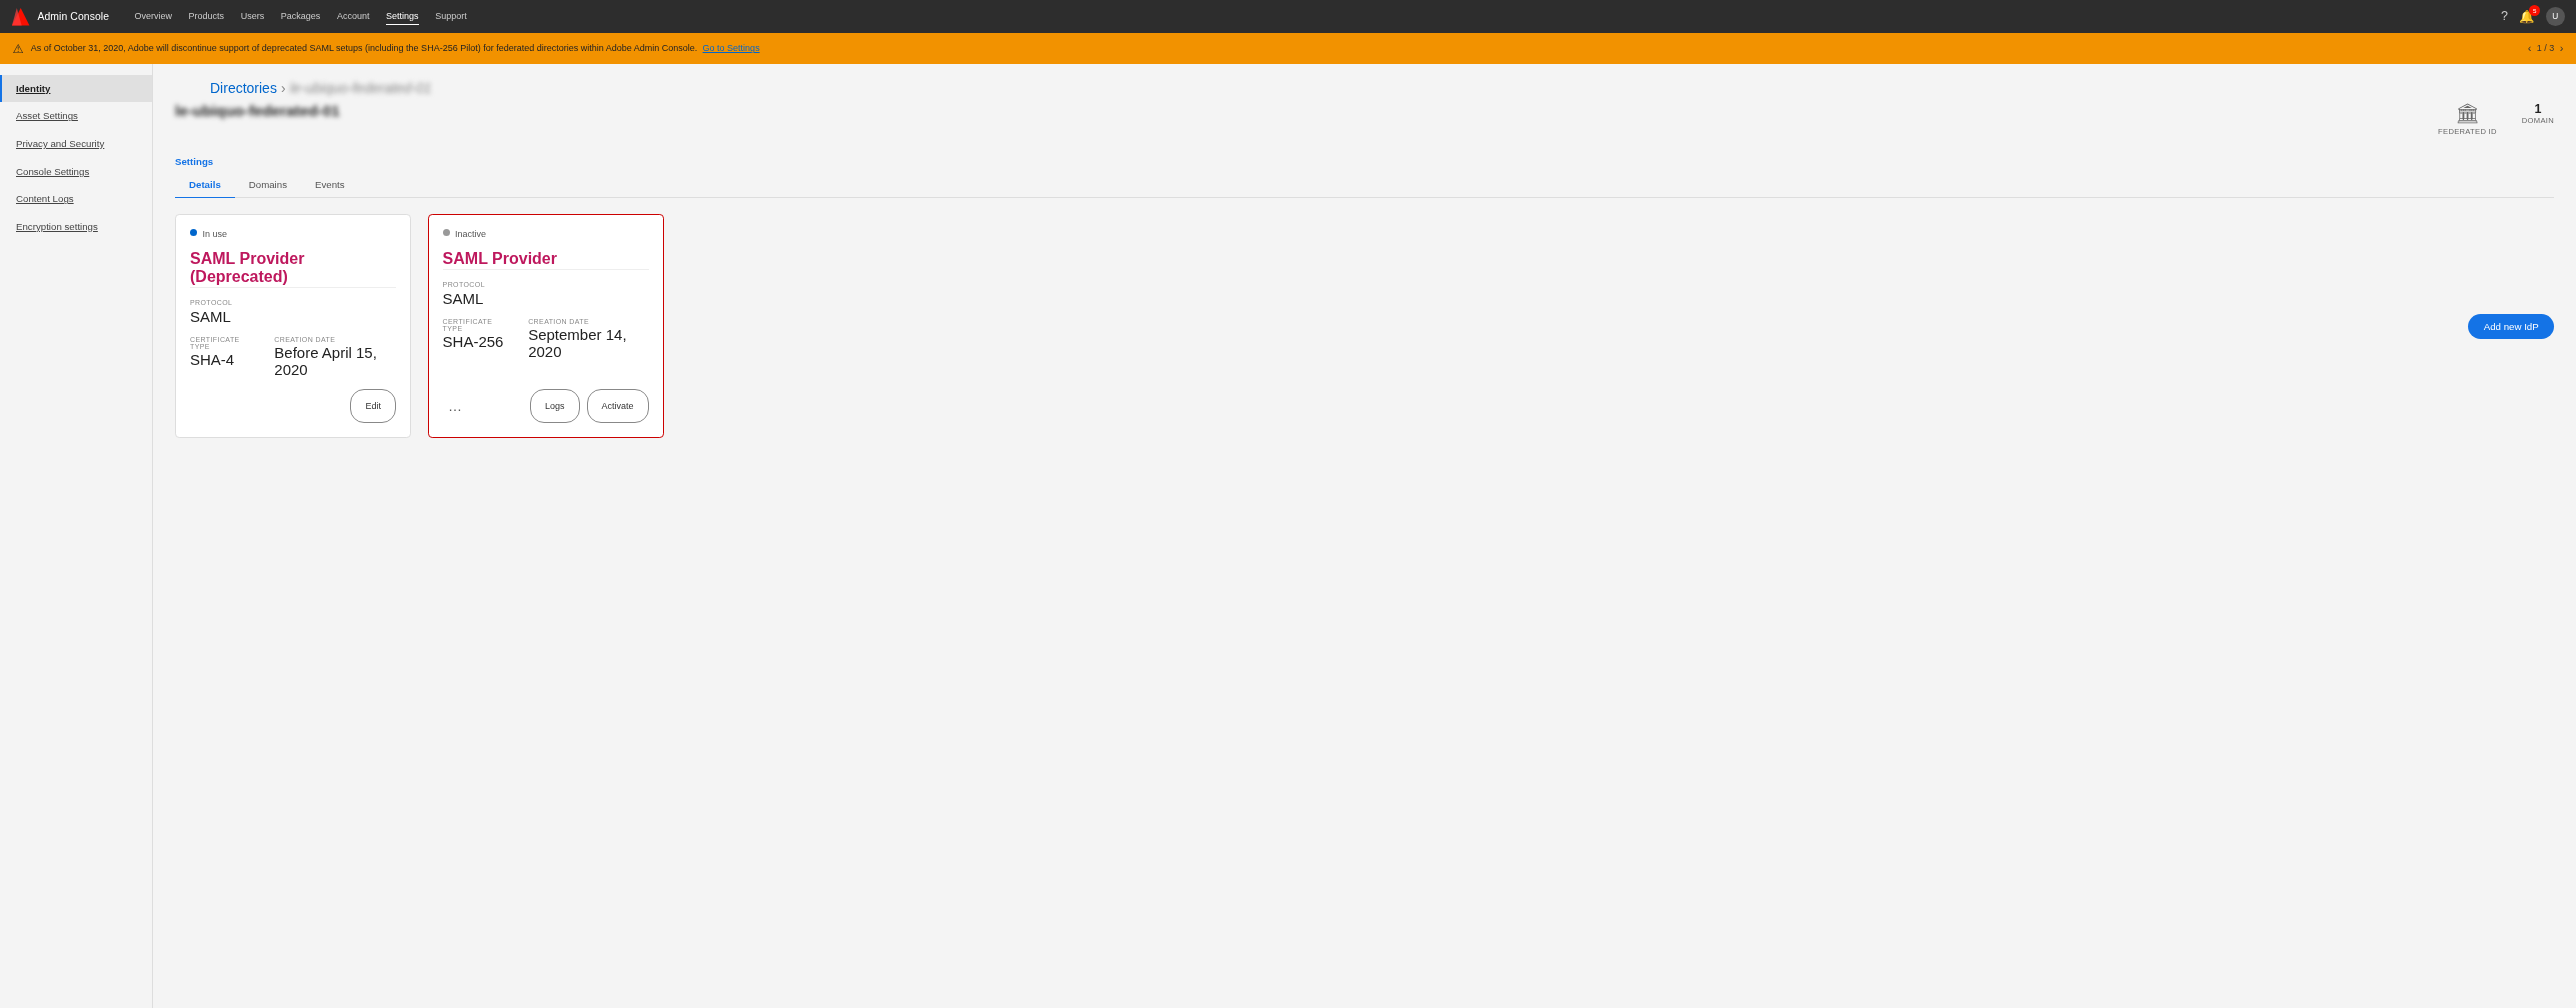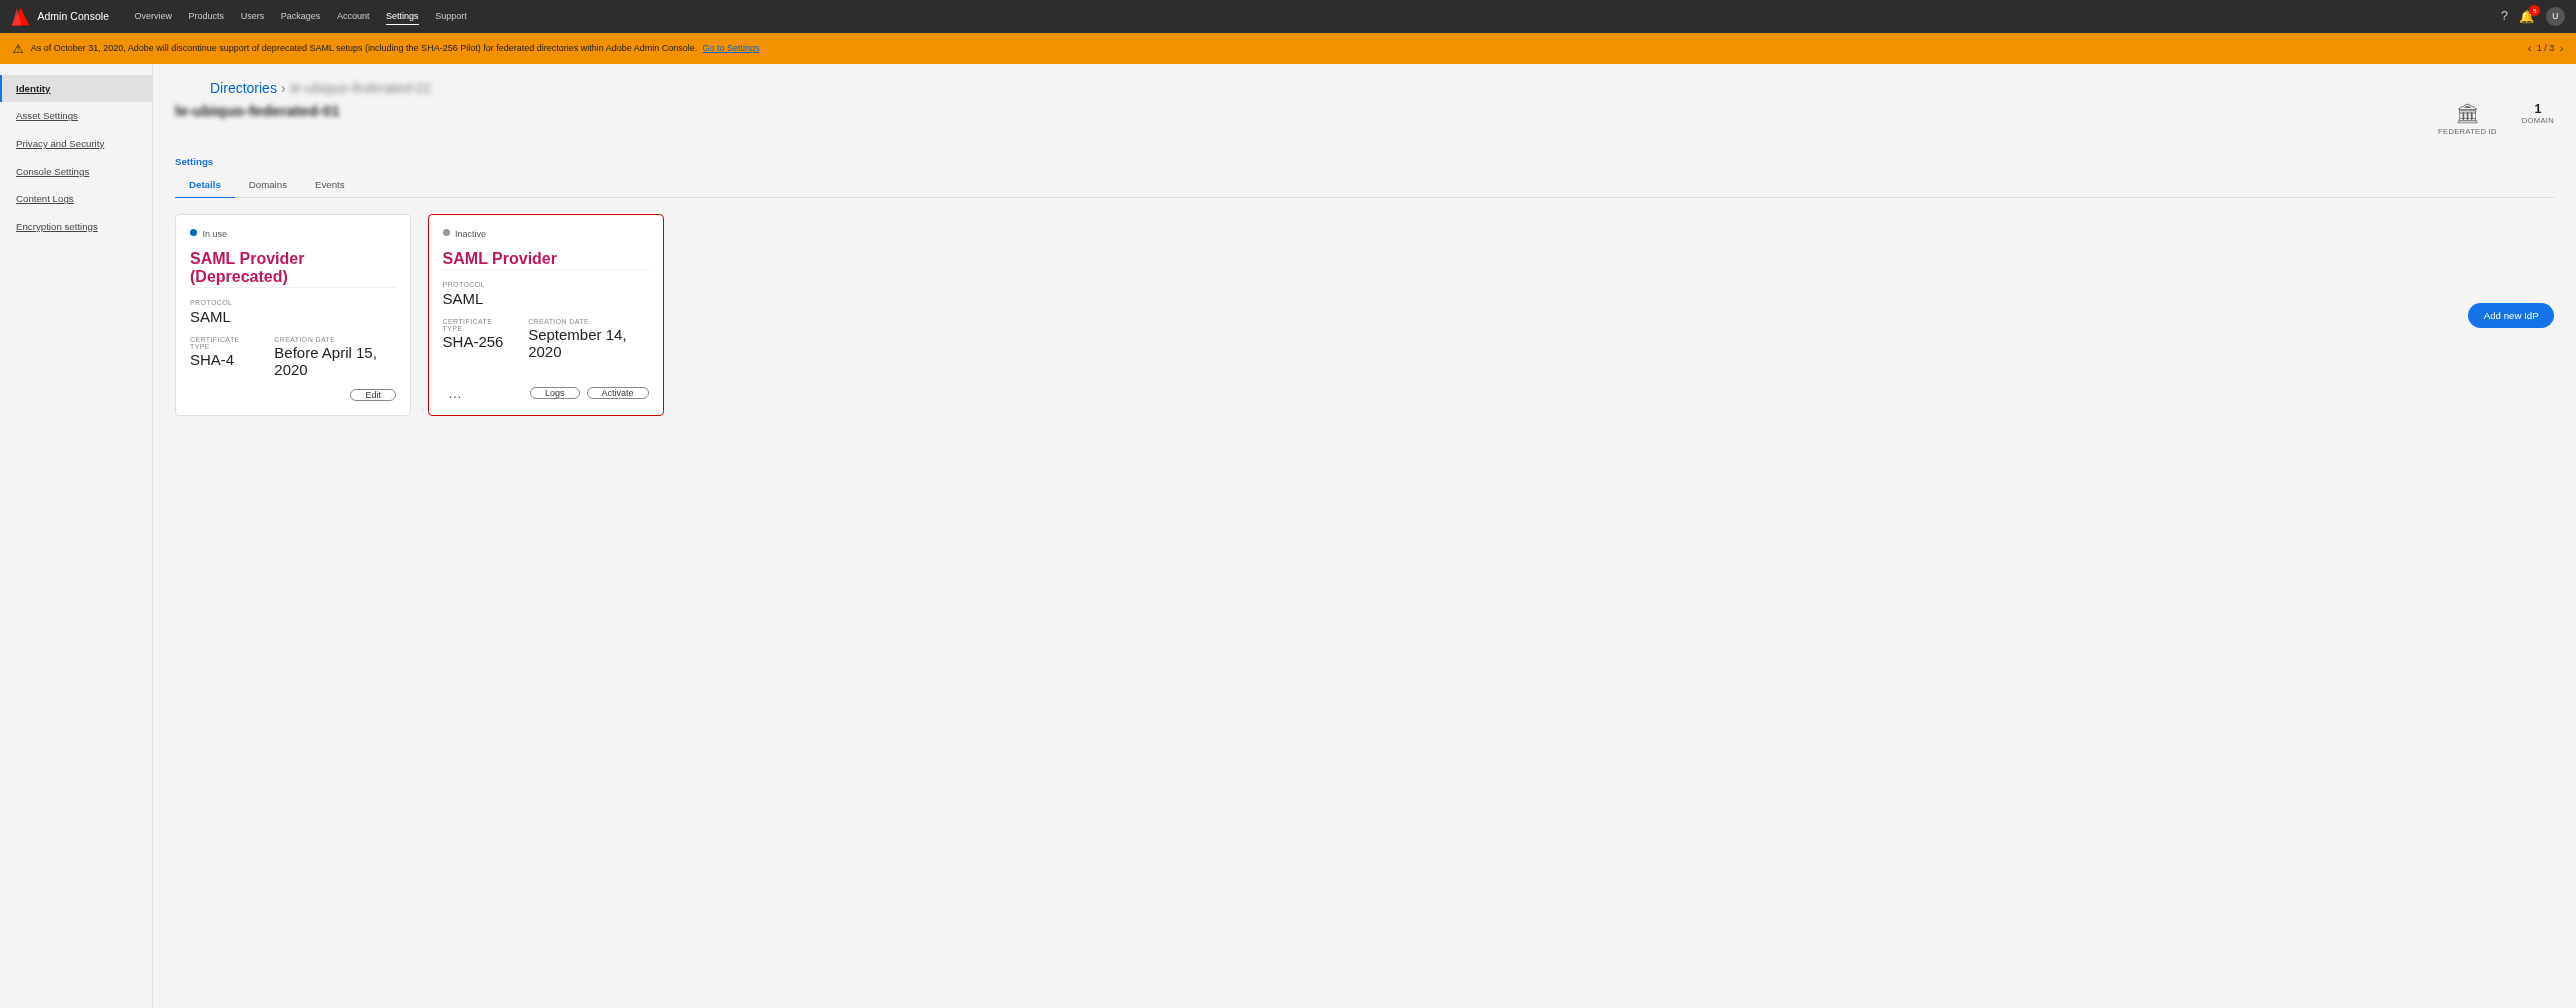--- a/index.html
+++ b/index.html
@@ -162,21 +162,21 @@
     }
 
     .card-actions {
       display: flex; justify-content: flex-end; gap: 7px; margin-top: auto; align-items: center;
     }
     .card-actions-left {
       display: flex; align-items: center; gap: 7px; flex: 1;
     }
     .btn {
       border: 0.7px solid #888; background: transparent; border-radius: 14px;
-      padding: 0 14px; font-size: 9px; cursor: pointer; color: #333;
+      padding: 11px 14px; font-size: 9px; cursor: pointer; color: #333;
     }
     .ellipsis-btn {
       background: none; border: none; font-size: 14px; cursor: pointer; color: #555;
       padding: 0 5.5px; letter-spacing: 1.4px;
     }
 
     
     .add-idp-btn {
       background: #1473e6; color: #fff; border: none; border-radius: 14px;
       padding: 7px 15.3px; font-size: 9.7px; cursor: pointer; white-space: nowrap;

